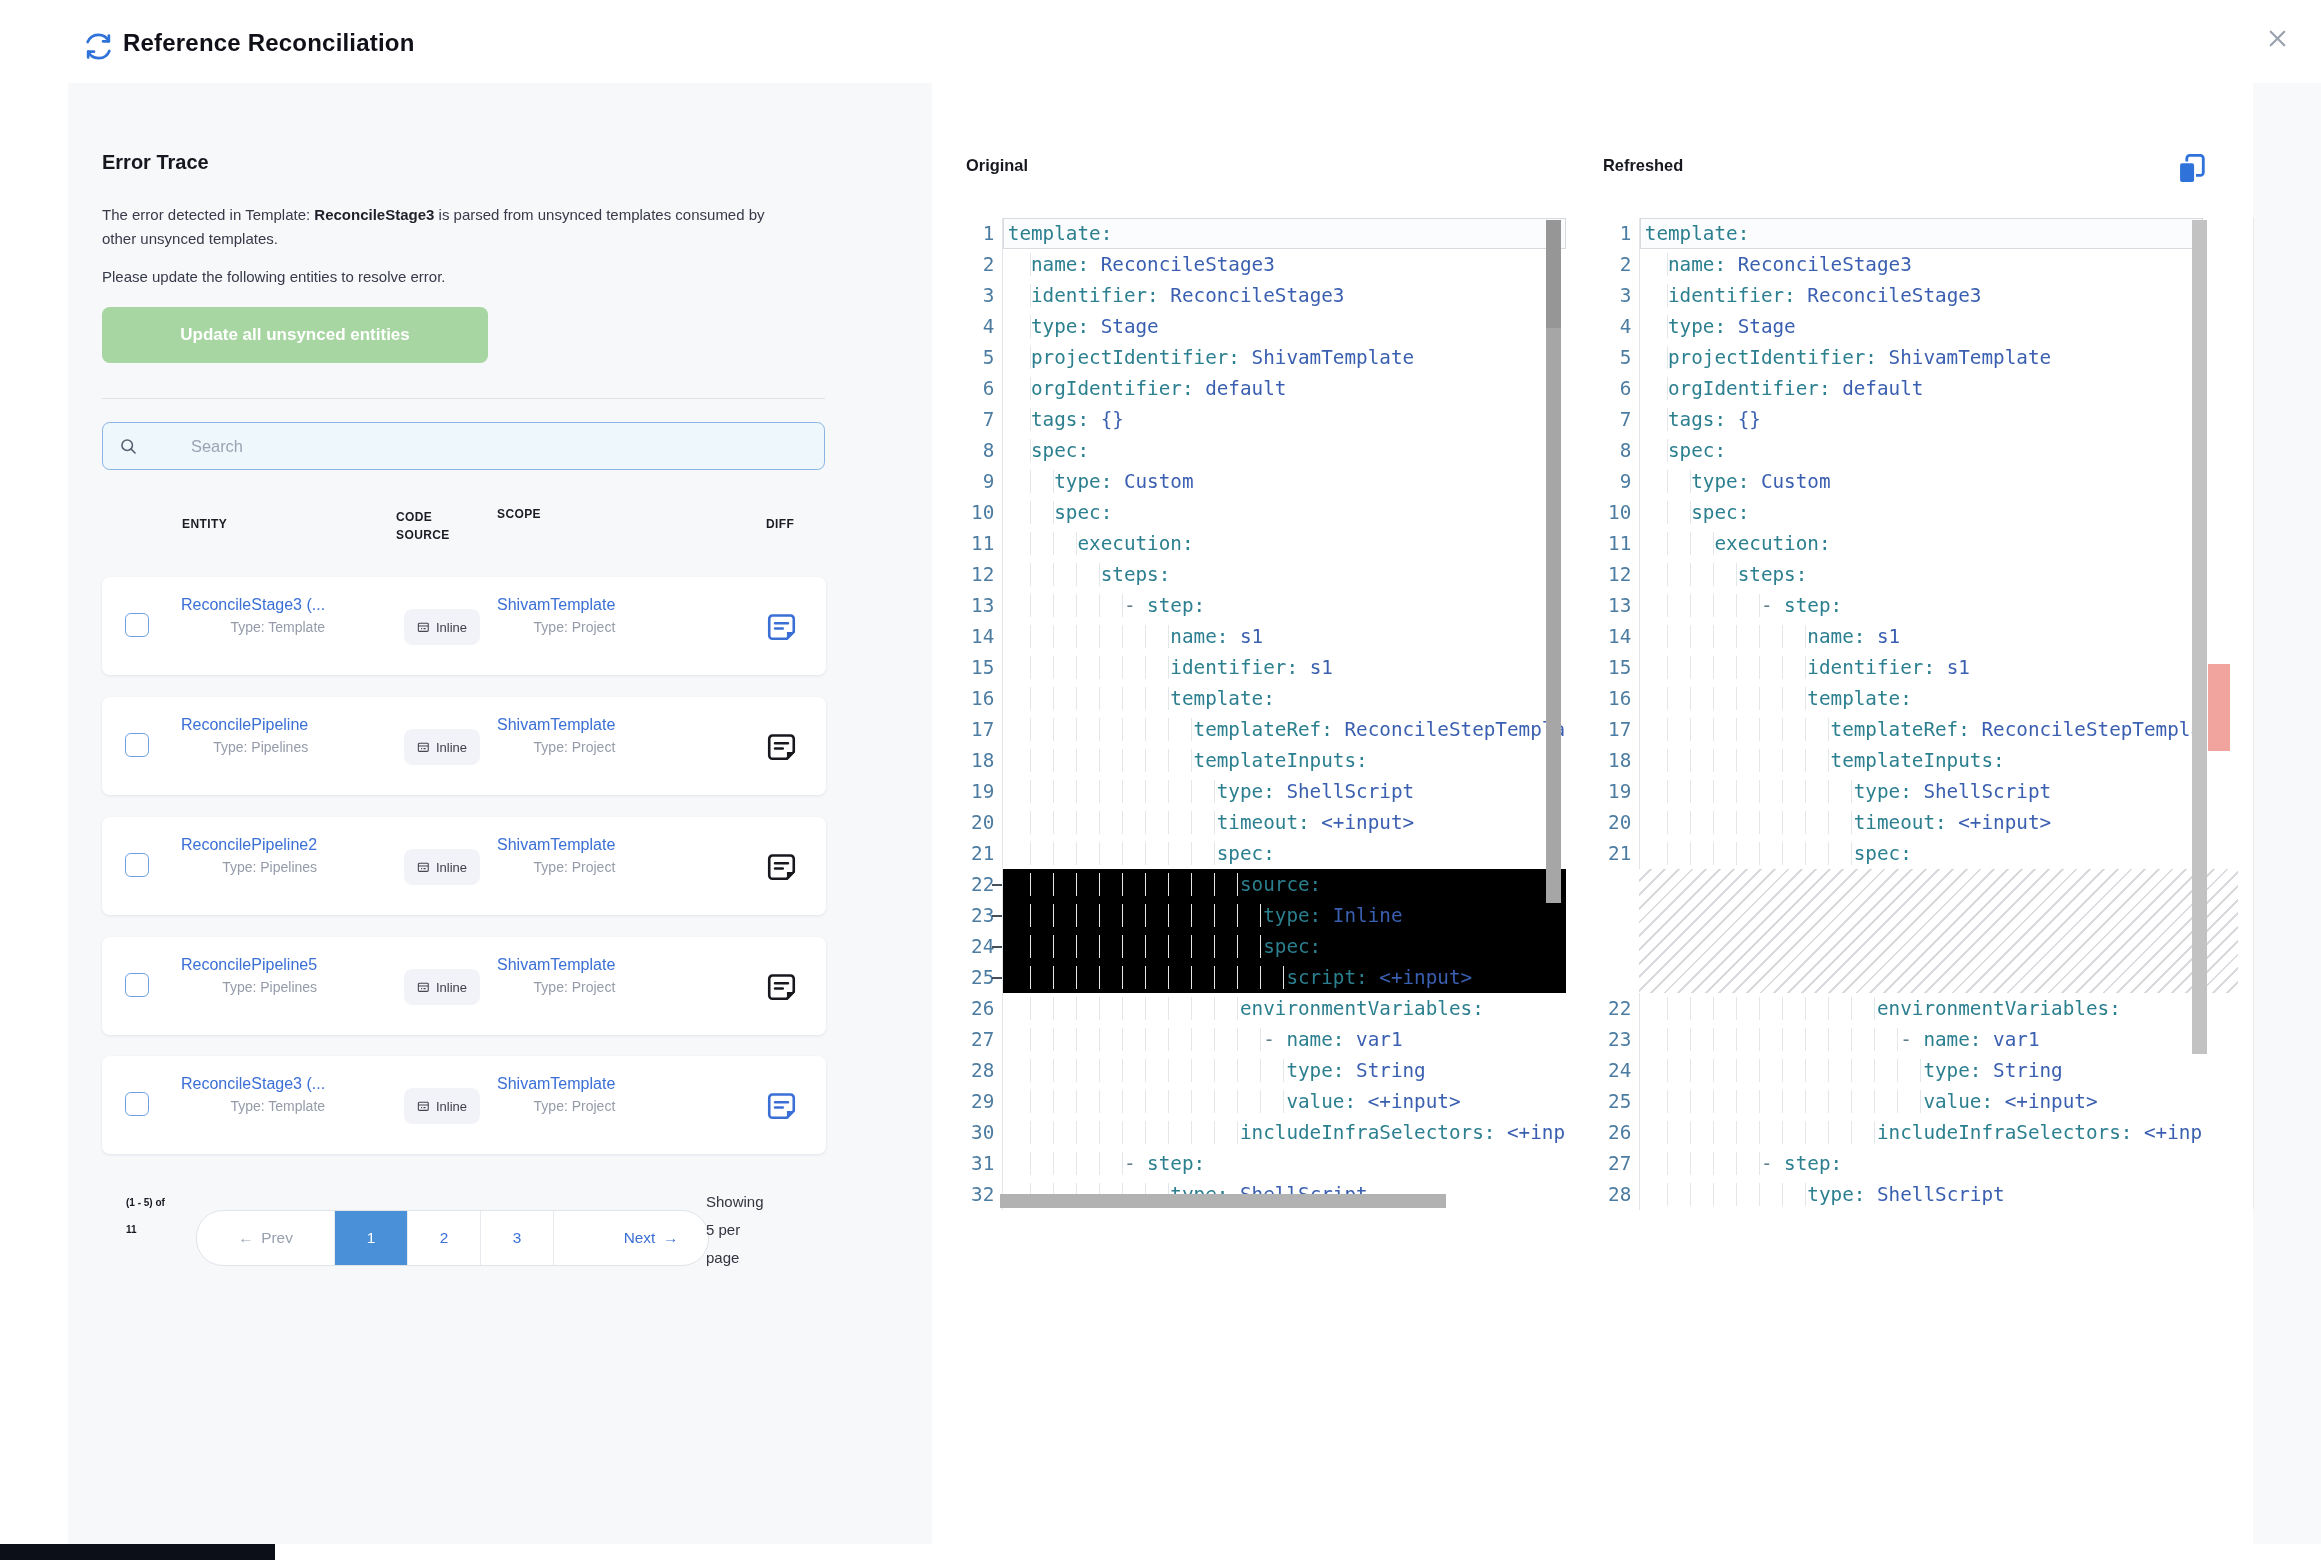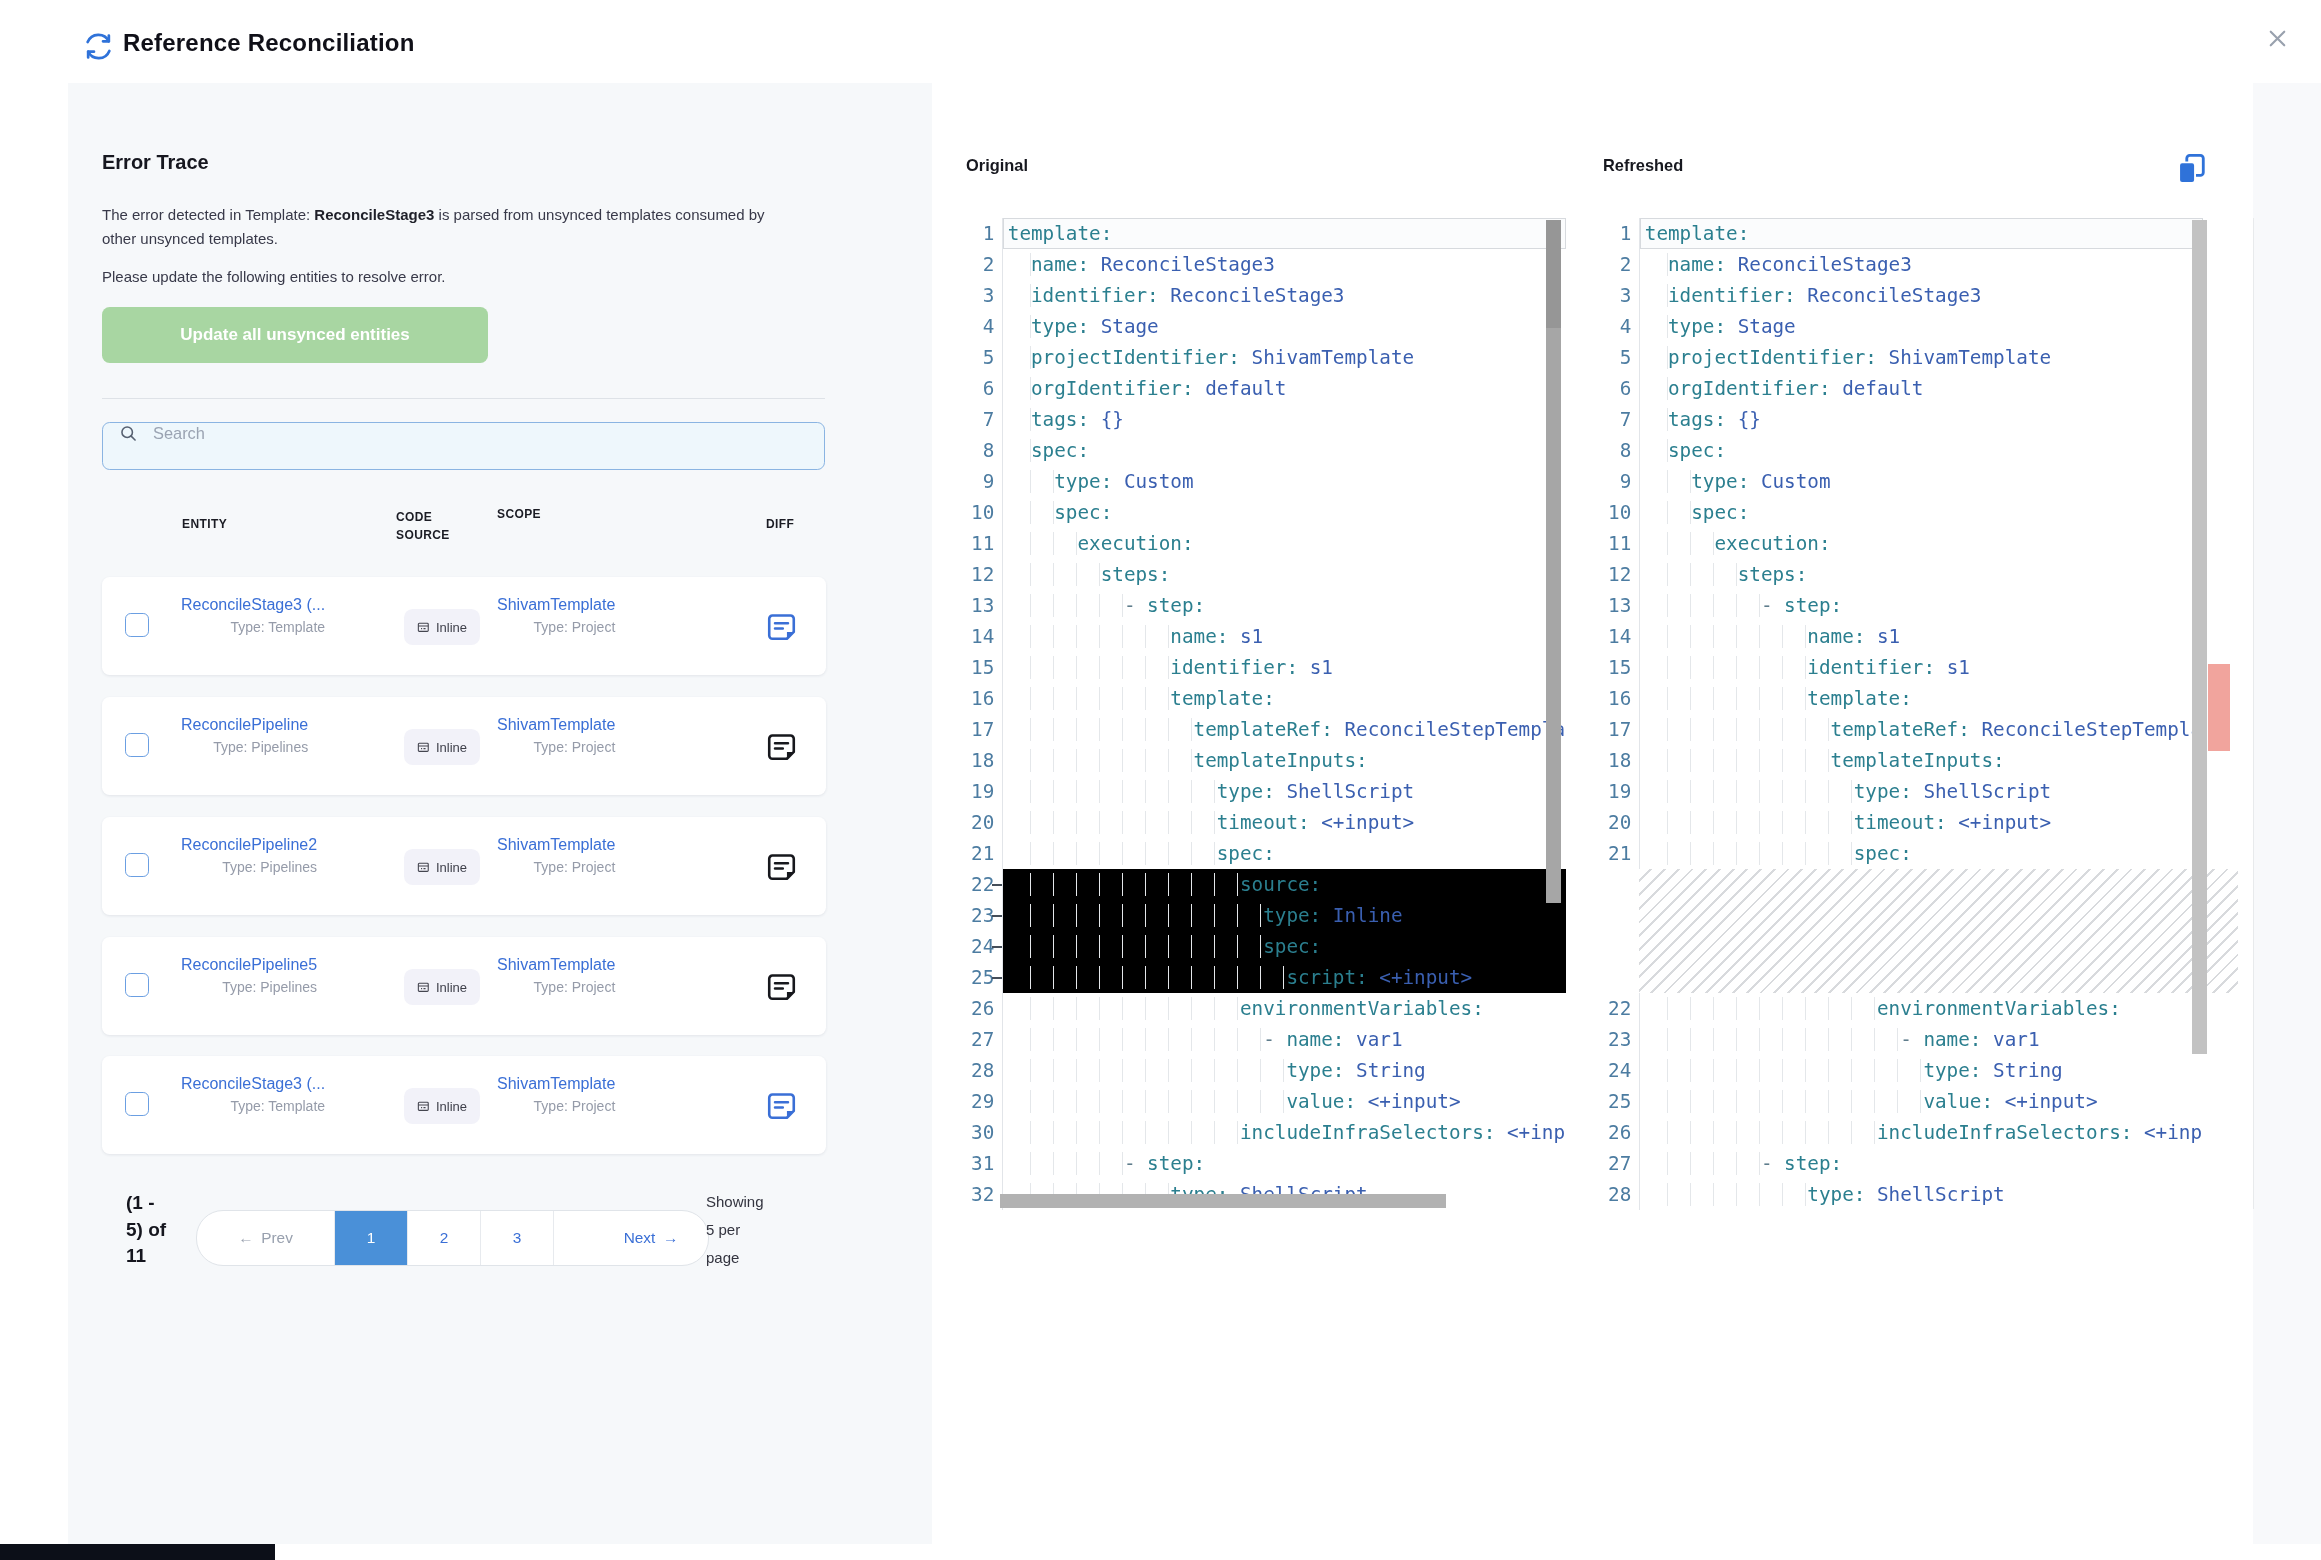--- a/index.html
+++ b/index.html
@@ -21,21 +21,21 @@
   #et-para1 b{color:#1f2029;}
   #et-para2{left:102px;top:268px;width:682px;font-size:15px;color:#383949;}
   #update-btn{
     left:102px;top:307px;width:386px;height:56px;background:#a8d6a2;border-radius:7.7px;
     color:#ffffff;font-size:17px;font-weight:700;display:flex;align-items:center;justify-content:center;
     cursor:pointer;border:none;
   }
   #divider{left:102px;top:398px;width:723px;height:1px;background:#dee2e7;}
   #search-box{
     left:102px;top:422px;width:723px;height:48px;background:#eef7fc;border:1px solid #8ab4e2;
-    border-radius:7.7px;display:flex;align-items:flex-start;box-sizing:border-box;
+    border-radius:7.7px;display:flex;align-items:center;box-sizing:border-box;gap:38px;
   }
   #search-box svg{margin-left:15.4px;flex:none;}
   #search-input{
     flex:1;background:transparent;border:none;outline:none;margin-left:11.6px;
     font-size:16.4px;color:#2a2b36;font-family:"Liberation Sans",sans-serif;
   }
   #search-input::placeholder{color:#9aa3b2;}
 
   .th{font-size:12px;font-weight:700;letter-spacing:0.4px;color:#1b1c24;line-height:18.3px;}
   #th-entity{left:182px;top:515px;}
@@ -49,21 +49,21 @@
       border-radius:5.8px;background:#fff;cursor:pointer;box-sizing:border-box;}
   .cellcol{position:absolute;top:19.3px;}
   .lnk{display:block;color:#3a6fd6;font-size:16px;text-decoration:none;cursor:pointer;white-space:nowrap;}
   .typ{display:block;color:#959ba9;font-size:14px;margin-top:4.8px;white-space:nowrap;}
   .badge{position:absolute;left:302px;top:32px;height:36px;background:#f2f2f9;border-radius:8.7px;
          display:flex;align-items:center;gap:6.8px;padding:0 12.6px;font-size:13px;color:#3e3f4a;box-sizing:border-box;}
   .dico{position:absolute;left:664px;top:34px;width:31px;height:31px;color:#17181d;cursor:pointer;}
   .dico.blue{color:#3a6fd6;}
 
   
-  #pg-range{left:126px;top:1190px;width:48px;font-size:19px;font-weight:700;line-height:26.6px;color:#15161e;}
+  #pg-range{left:126px;top:1190px;width:48px;font-size:10px;font-weight:700;line-height:26.6px;color:#15161e;}
   #pager{left:196px;top:1210px;height:54px;background:#fff;border:1px solid #e0e4e9;border-radius:27px;
          display:flex;align-items:stretch;overflow:hidden;box-sizing:content-box;}
   .pcell{display:flex;align-items:center;justify-content:center;font-size:15.4px;border-left:1px solid #e7eaee;cursor:pointer;gap:7.7px;}
   .pcell:first-child{border-left:none;}
   .pprev{width:137px;color:#98a0ae;}
   .pnum{width:72px;color:#3a6fd6;}
   .pnum.on{background:#4a90d8;color:#ffffff;}
   .pnext{width:114px;color:#3a6fd6;padding-left:40px;}
   #pg-showing{left:706px;top:1188px;width:66px;font-size:15px;line-height:28px;color:#33343f;}
 

